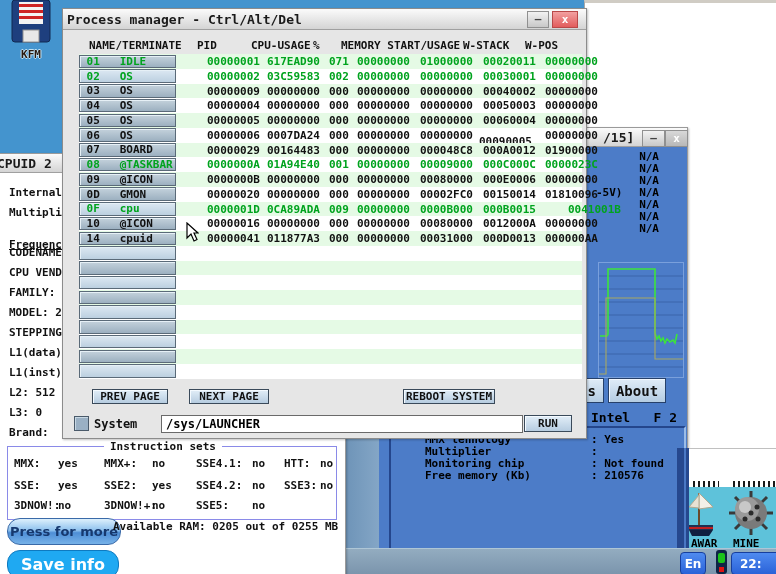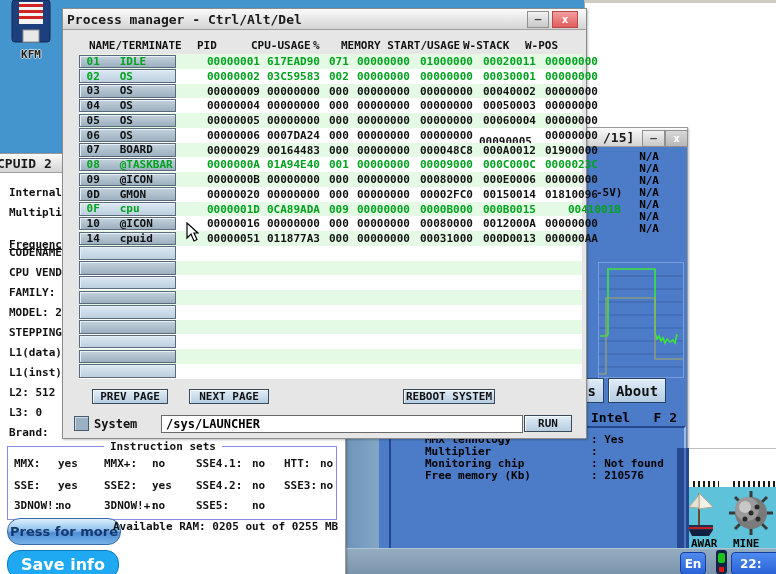--- a/index.html
+++ b/index.html
@@ -440,21 +440,21 @@
         <span class="cell" style="left: 128px;">00000016</span>
         <span class="cell" style="left: 188px;">00000000</span>
         <span class="cell" style="left: 250px;">000</span>
         <span class="cell" style="left: 278px;">00000000</span>
         <span class="cell" style="left: 341px;">00080000</span>
         <span class="cell" style="left: 404px;">0012000A</span>
         <span class="cell" style="left: 466px;">00000000</span>
       </div>
       <div class="prow green">
         <div class="namebtn"> 14   cpuid</div>
-        <span class="cell" style="left: 128px;">00000051</span>
+        <span class="cell" style="left: 128px;">00000041</span>
         <span class="cell" style="left: 188px;">011877A3</span>
         <span class="cell" style="left: 250px;">000</span>
         <span class="cell" style="left: 278px;">00000000</span>
         <span class="cell" style="left: 341px;">00031000</span>
         <span class="cell" style="left: 404px;">000D0013</span>
         <span class="cell" style="left: 466px;">000000AA</span>
       </div>
       <div class="prow white">
         <div class="namebtn lite"></div>
       </div>

